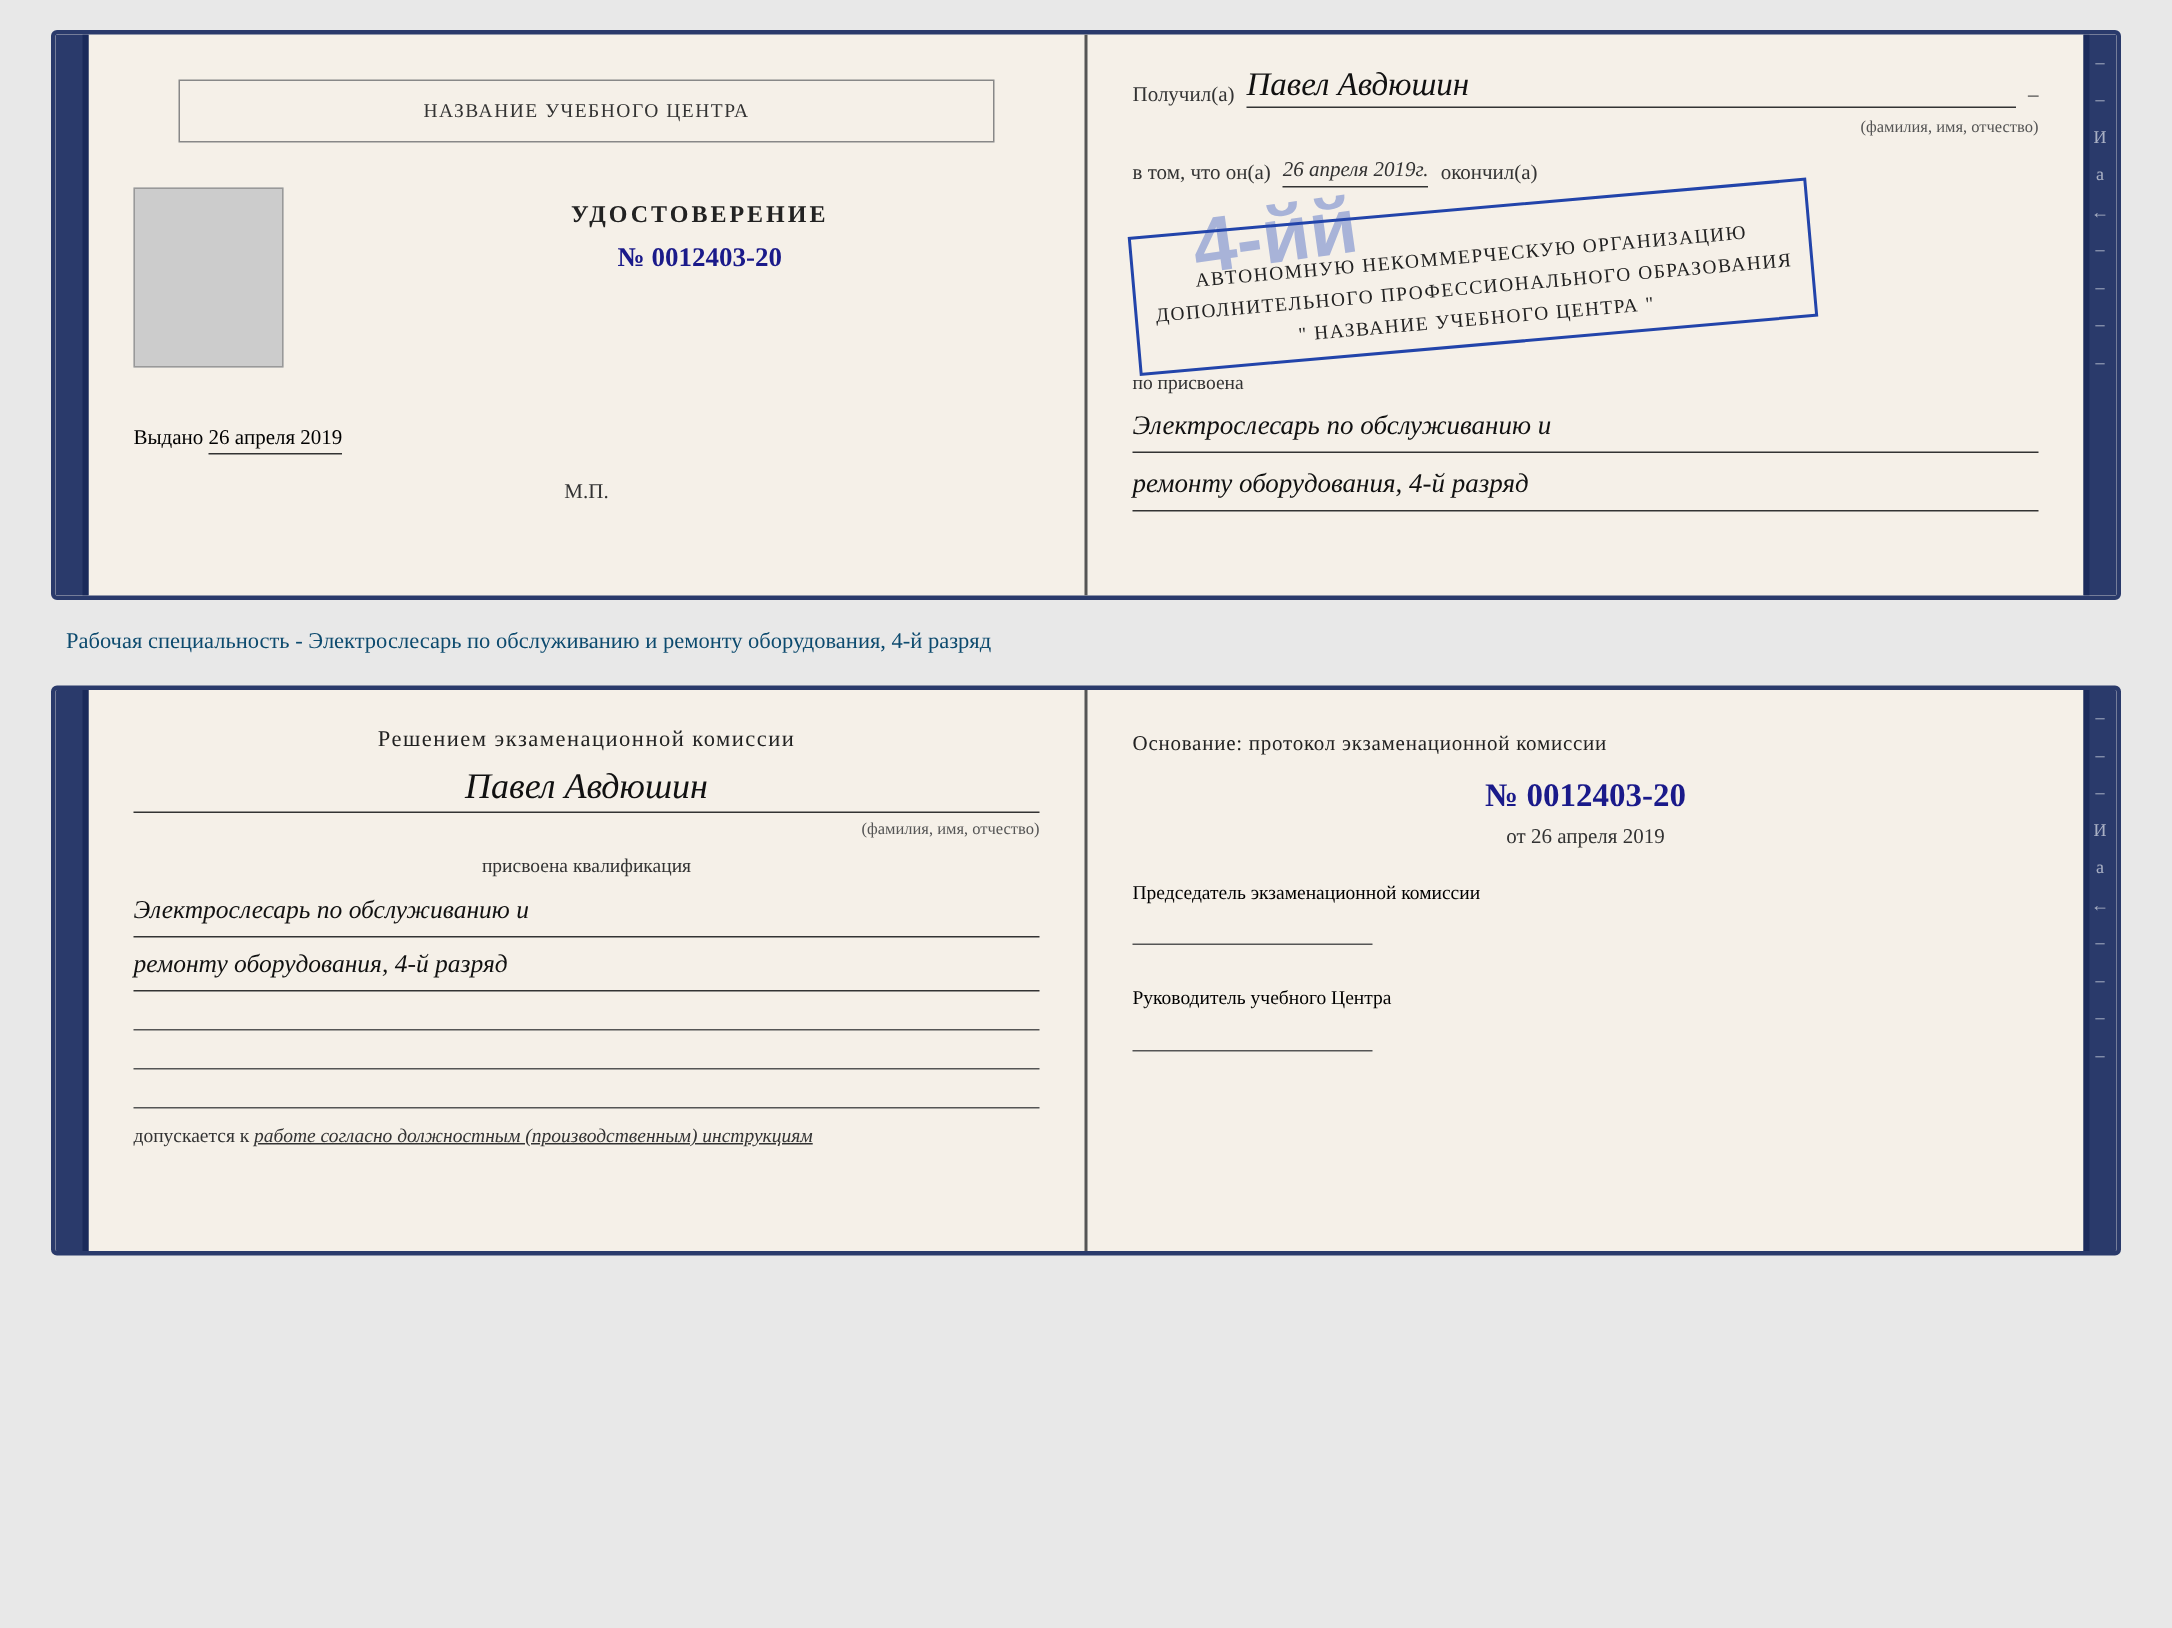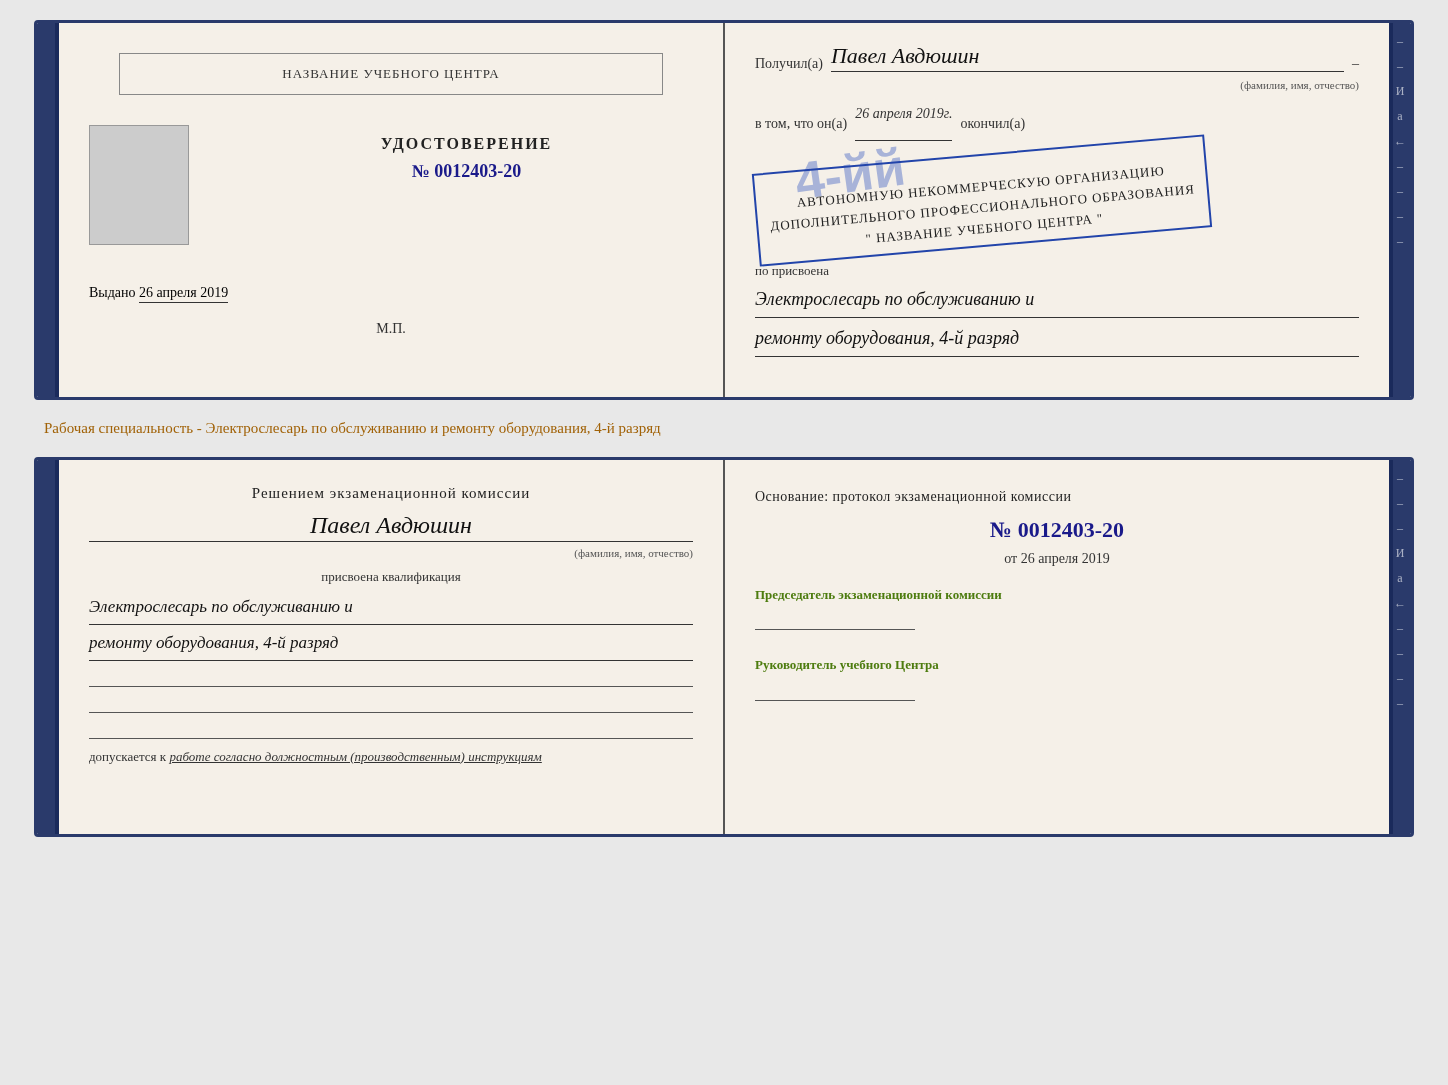--- a/index.html
+++ b/index.html
@@ -175,21 +175,21 @@
       display: flex;
       align-items: center;
       gap: 8px;
     }
 
     .date-handwritten {
       font-family: 'Georgia', serif;
       font-style: italic;
       font-size: 14px;
       border-bottom: 1px solid #333;
-      padding-bottom: 18px;
+      padding-bottom: 2px;
     }
 
     .org-block {
       margin-top: 15px;
       font-size: 13px;
       color: #222;
       text-align: center;
       text-transform: uppercase;
       letter-spacing: 1px;
       line-height: 1.6;
@@ -221,21 +221,21 @@
       margin-top: 5px;
       line-height: 1.7;
     }
 
     
     .middle-text {
       width: 1380px;
       margin: 0 auto;
       padding: 8px 10px;
       font-size: 15px;
-      color: #a16207;
+      color: #0c4a6e;
       background: #e8e8e8;
     }
 
     
     .bottom-document {
       display: flex;
       background: #f5f0e8;
       border: 3px solid #2a3a6b;
       border-radius: 4px;
       width: 1380px;
@@ -333,24 +333,23 @@
 
     .date-line {
       font-size: 14px;
       color: #333;
       margin: 6px 0 18px;
       text-align: center;
     }
 
     .signature-block {
       font-size: 13px;
-      color: #4d7c0f;
+      color: #000000;
       margin-top: 15px;
       line-height: 1.5;
-      font-weight: bold;
     }
 
     .sig-line {
       border-bottom: 1px solid #555;
       width: 160px;
       height: 18px;
       display: block;
       margin: 8px 0;
     }
 

